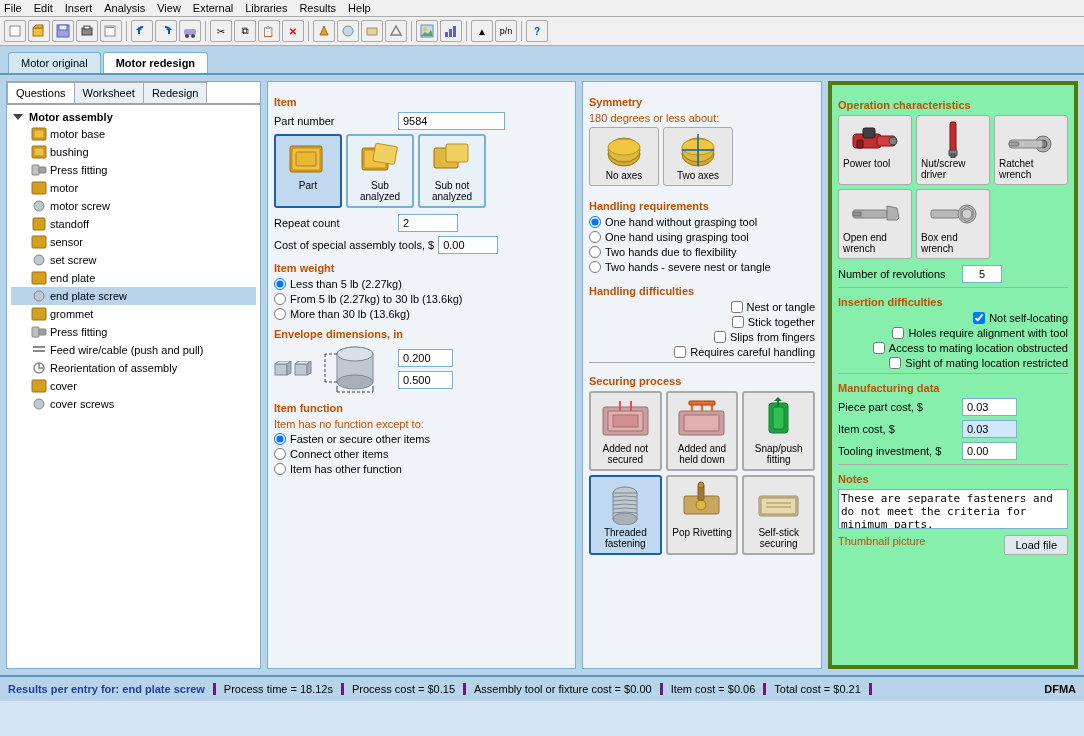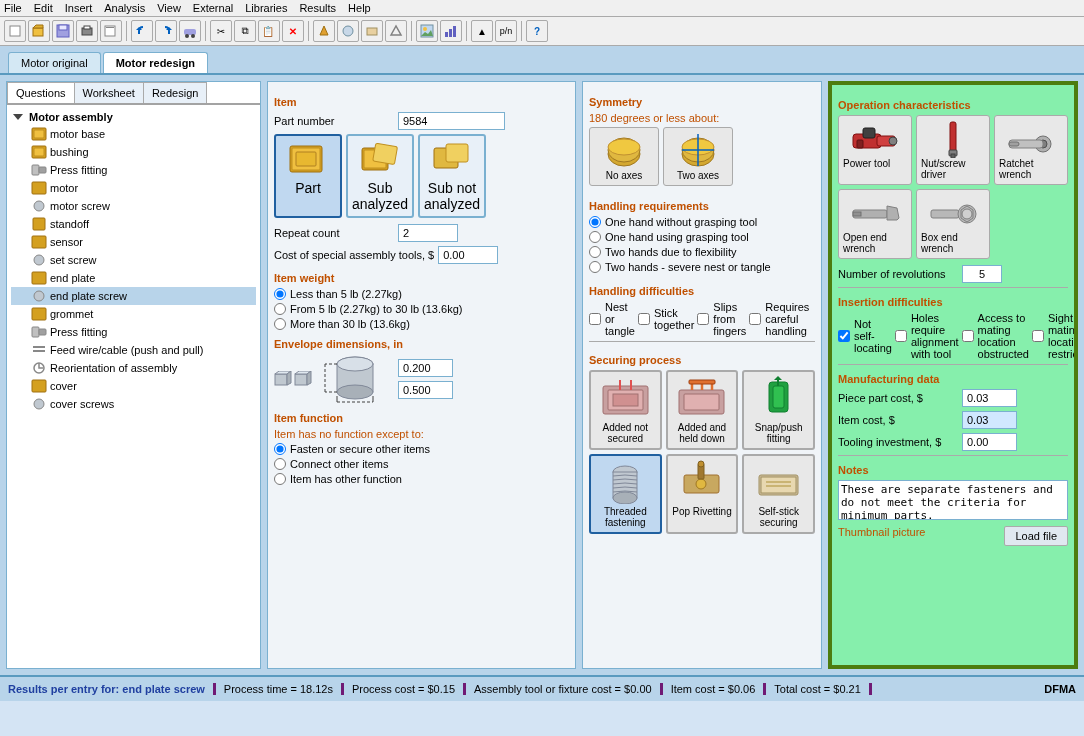--- a/index.html
+++ b/index.html
@@ -43,28 +43,28 @@
     .section-header { color: #c05000; font-weight: bold; font-size: 11px; margin-bottom: 4px; margin-top: 8px; }
     
     
     .form-row { display: flex; align-items: center; margin-bottom: 4px; gap: 4px; }
     .form-label { font-size: 11px; min-width: 120px; }
     .form-input { border: 1px solid #7ab0d0; padding: 2px 4px; font-size: 11px; background: #fff; }
     .form-input.blue-bg { background: #d0e8ff; }
     
     
     .part-buttons { display: flex; gap: 4px; margin-bottom: 6px; }
-    .part-btn { width: 68px; border: 2px solid #7ab0d0; background: #e8f0f8; padding: 4px; text-align: center; cursor: pointer; font-size: 14px; border-radius: 3px; }
+    .part-btn { width: 68px; border: 2px solid #7ab0d0; background: #e8f0f8; padding: 4px; text-align: center; cursor: pointer; font-size: 10px; border-radius: 3px; }
     .part-btn.selected { border-color: #2060a0; background: #c0d8f0; }
     .part-btn-icon { height: 40px; display: flex; align-items: center; justify-content: center; }
     
     
     .radio-group { display: flex; flex-direction: column; gap: 3px; margin-bottom: 4px; }
     .radio-item { display: flex; align-items: flex-end; gap: 4px; font-size: 11px; }
-    .checkbox-group { display: flex; flex-direction: row; gap: 3px; }
+    .checkbox-group { display: flex; flex-direction: column; gap: 3px; align-items: flex-end; }
     .checkbox-item { display: flex; align-items: center; gap: 4px; font-size: 11px; }
     
     
     .op-grid { display: grid; grid-template-columns: 1fr 1fr 1fr; gap: 4px; margin-bottom: 6px; }
     .op-btn { border: 1px solid #aaa; background: #e8e8e8; padding: 4px; text-align: left; cursor: pointer; font-size: 10px; border-radius: 3px; }
     .op-btn-icon { height: 38px; display: flex; align-items: center; justify-content: center; }
     
     
     .secure-grid { display: grid; grid-template-columns: 1fr 1fr 1fr; gap: 4px; margin-bottom: 6px; }
     .secure-btn { border: 2px solid #aaa; background: #e8e8e8; padding: 4px; text-align: center; cursor: pointer; font-size: 10px; border-radius: 3px; }

